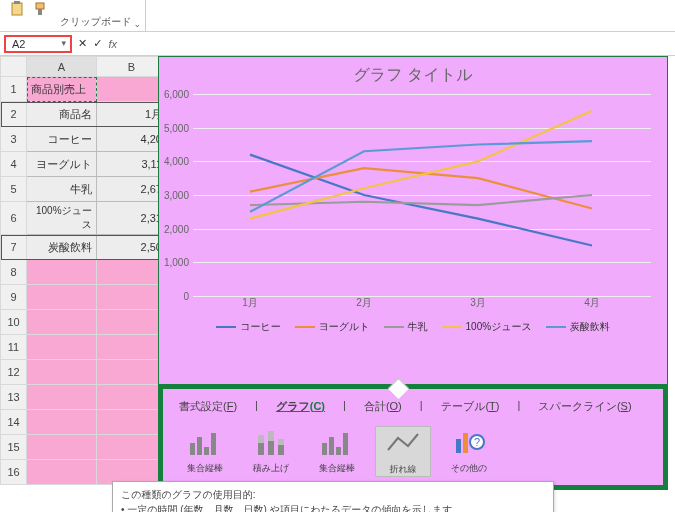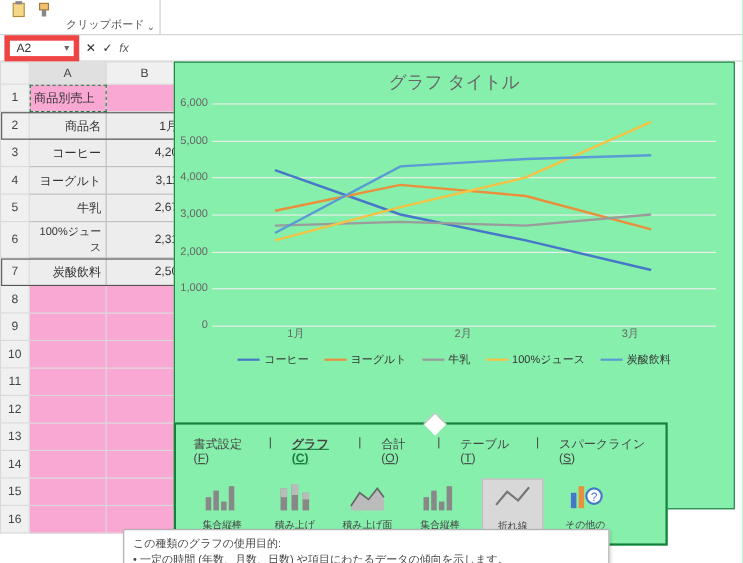--- a/index.html
+++ b/index.html
@@ -4,54 +4,54 @@
 <style>
   * { box-sizing: border-box; margin: 0; padding: 0; }
   body { font-family: "Meiryo", "MS PGothic", sans-serif; font-size: 11px; background: #fff; width: 675px; height: 512px; position: relative; overflow: hidden; color: #333; }
   
   .toolbar { height: 32px; border-bottom: 1px solid #d0d0d0; display: flex; align-items: flex-start; padding: 0 8px; gap: 6px; }
   .toolbar-icon { width: 18px; height: 18px; display: inline-flex; align-items: center; justify-content: center; }
   .clipboard-label { font-size: 10px; color: #555; padding: 0 4px; border-right: 1px solid #ccc; height: 100%; display: flex; align-items: flex-end; padding-bottom: 2px; }
   .label-ext { color:#666; font-size:9px; margin-left:2px; }
 
   .namebox-row { height: 24px; border-bottom: 1px solid #d0d0d0; display: flex; align-items: center; padding: 0 4px; gap: 6px; }
-  .namebox { border: 5px solid #ef4444; background:#fff; padding: 1px 18px 1px 6px; font-size: 11px; width: 68px; position:relative; }
+  .namebox { border: 2px solid #ef4444; background:#fff; padding: 1px 18px 1px 6px; font-size: 11px; width: 68px; position:relative; }
   .namebox::after { content:"▾"; position:absolute; right:4px; top:1px; color:#666; font-size:9px; }
   .fx-area { display:flex; align-items:center; gap:6px; flex:1; }
   .fx-icon { color:#666; font-style: italic; }
 
   .sheet { position: relative; }
   .grid { border-collapse: collapse; }
   .grid th, .grid td { border: 1px solid #d9d9d9; font-weight: normal; }
   .grid .colhead { background:#f0f0f0; height:20px; text-align:center; width:70px; color:#444; }
   .grid .corner { width:26px; background:#f0f0f0; }
   .grid .rowhead { background:#f0f0f0; width:26px; text-align:center; color:#444; height:25px; }
   .grid td.cell { background:#f9a8d4; padding: 2px 4px; text-align:right; height:25px; }
   .grid td.cell.left { text-align:left; }
   .grid td.cell.center { text-align:center; }
   .selA { background:#e0e0e0 !important; color:#217346; }
   .selBlock td.cell { background:#ededed; border:1px solid #bbb; }
   .selBlock td.cell.left, .selBlock td.cell.center { background:#ededed;text-align:right; }
   .blockOutline { outline: 1px solid #555; outline-offset:-1px; }
   .marq { outline: 1.5px dashed #1a7a3f; outline-offset:-1px; }
 
-  .chart-panel { position:absolute; left:158px; top:0px; width:510px; height:407px; background:#86efac; border:1.5px solid #1a7a3f; }
+  .chart-panel { position:absolute; left:158px; top:0px; width:510px; height:407px; background:#f0abfc; border:1.5px solid #1a7a3f; }
   .chart-title { text-align:center; font-size:16px; color:#666; padding:8px 0 2px; }
   .chart-area { position:relative; height:220px; margin:6px 18px 0 34px; }
   .y-ticks { position:absolute; left:-34px; top:0; bottom:18px; width:32px; }
   .y-tick { position:absolute; right:2px; font-size:10px; color:#666; transform:translateY(-50%); }
   .gridline { position:absolute; left:0; right:0; height:1px; background:#eee; }
   .x-axis { position:absolute; left:0; right:0; bottom:0; height:18px; display:flex; }
   .x-tick { flex:1; text-align:center; font-size:10px; color:#666; }
   .plot { position:absolute; left:0; right:0; top:0; bottom:18px; }
   .legend { display:flex; justify-content:center; gap:14px; margin-top:6px; font-size:10px; }
   .legend-item { display:flex; align-items:center; gap:4px; }
   .swatch { width:20px; height:2px; }
 
-  .callout { position:absolute; left:158px; top:328px; width:449px; background:#86efac; border:2px solid #15803d; }
+  .callout { position:absolute; left:158px; top:328px; width:510px; background:#f0abfc; border:5px solid #15803d; }
   .callout::before { content:""; position:absolute; top:-8px; left:228px; width:14px; height:14px; background:#fff; border-left:1px solid #bbb; border-top:1px solid #bbb; transform:rotate(45deg); }
   .tabs { display:flex; gap:18px; padding:10px 16px 6px; font-size:11px; }
   .tabs span { color:#444; }
   .tabs span.active { color:#1a7a3f; font-weight:bold; text-decoration: underline; }
   .tabs u { text-decoration: underline; }
   .sep { color:#ccc; }
   .chart-types { display:flex; gap:10px; padding:6px 14px 8px; }
   .ct { width:56px; text-align:center; font-size:9px; color:#444; }
   .ct .ico { height:34px; display:flex; align-items:center; justify-content:center; margin-bottom:2px; }
   .ct.line-sel { background:#d8d8d8; border:1px solid #bbb; }
@@ -203,20 +203,21 @@
             <polyline points="57.25,60.60000000000001 171.75,101 286.25,124.56666666666668 400.75,151.5" fill="none" stroke="#4677c8" stroke-width="2.2"></polyline>
             <polyline points="57.25,97.63333333333333 171.75,74.06666666666668 286.25,84.16666666666666 400.75,114.46666666666667" fill="none" stroke="#ea8f3b" stroke-width="2.2"></polyline>
             <polyline points="57.25,111.10000000000001 171.75,107.73333333333333 286.25,111.10000000000001 400.75,101" fill="none" stroke="#9b9b9b" stroke-width="2.2"></polyline>
             <polyline points="57.25,124.56666666666668 171.75,94.26666666666667 286.25,67.33333333333334 400.75,16.83333333333334" fill="none" stroke="#f5c343" stroke-width="2.2"></polyline>
             <polyline points="57.25,117.83333333333331 171.75,57.233333333333334 286.25,50.5 400.75,47.133333333333326" fill="none" stroke="#5a9bd5" stroke-width="2.2"></polyline>
           </svg></div>
       <div class="x-axis" id="xaxis">
           <div class="x-tick">1月</div>
           <div class="x-tick">2月</div>
           <div class="x-tick">3月</div>
+          <div class="x-tick">4月</div>
         </div>
     </div>
     <div class="legend" id="legend">
         <div class="legend-item">
           <span class="swatch" style="background:#4677c8"></span>
           <span>コーヒー</span>
         </div>
         <div class="legend-item">
           <span class="swatch" style="background:#ea8f3b"></span>
           <span>ヨーグルト</span>
@@ -262,26 +263,20 @@
               <rect x="4" y="6" width="6" height="20" fill="#888"></rect>
               <rect x="4" y="6" width="6" height="8" fill="#bbb"></rect>
               <rect x="14" y="2" width="6" height="24" fill="#888"></rect>
               <rect x="14" y="2" width="6" height="10" fill="#bbb"></rect>
               <rect x="24" y="10" width="6" height="16" fill="#888"></rect>
               <rect x="24" y="10" width="6" height="6" fill="#bbb"></rect>
             </svg>
           </div><span>積み上げ</span></div>
       <div class="ct"><div class="ico">
             <svg width="34" height="28">
-              <polyline points="2,22 10,10 18,16 26,6 32,14 32,26 2,26" fill="#bbb"></polyline>
-              <polyline points="2,22 10,10 18,16 26,6 32,14" fill="none" stroke="#666" stroke-width="1.5"></polyline>
-            </svg>
-          </div><span>積み上げ面</span></div>
-      <div class="ct"><div class="ico">
-            <svg width="34" height="28">
               <rect x="2" y="14" width="5" height="12" fill="#888"></rect>
               <rect x="9" y="8" width="5" height="18" fill="#888"></rect>
               <rect x="16" y="18" width="5" height="8" fill="#888"></rect>
               <rect x="23" y="4" width="5" height="22" fill="#888"></rect>
             </svg>
           </div><span>集合縦棒</span></div>
       <div class="ct line-sel"><div class="ico">
             <svg width="34" height="28">
               <polyline points="2,20 12,8 22,16 32,4" fill="none" stroke="#777" stroke-width="2"></polyline>
             </svg>

